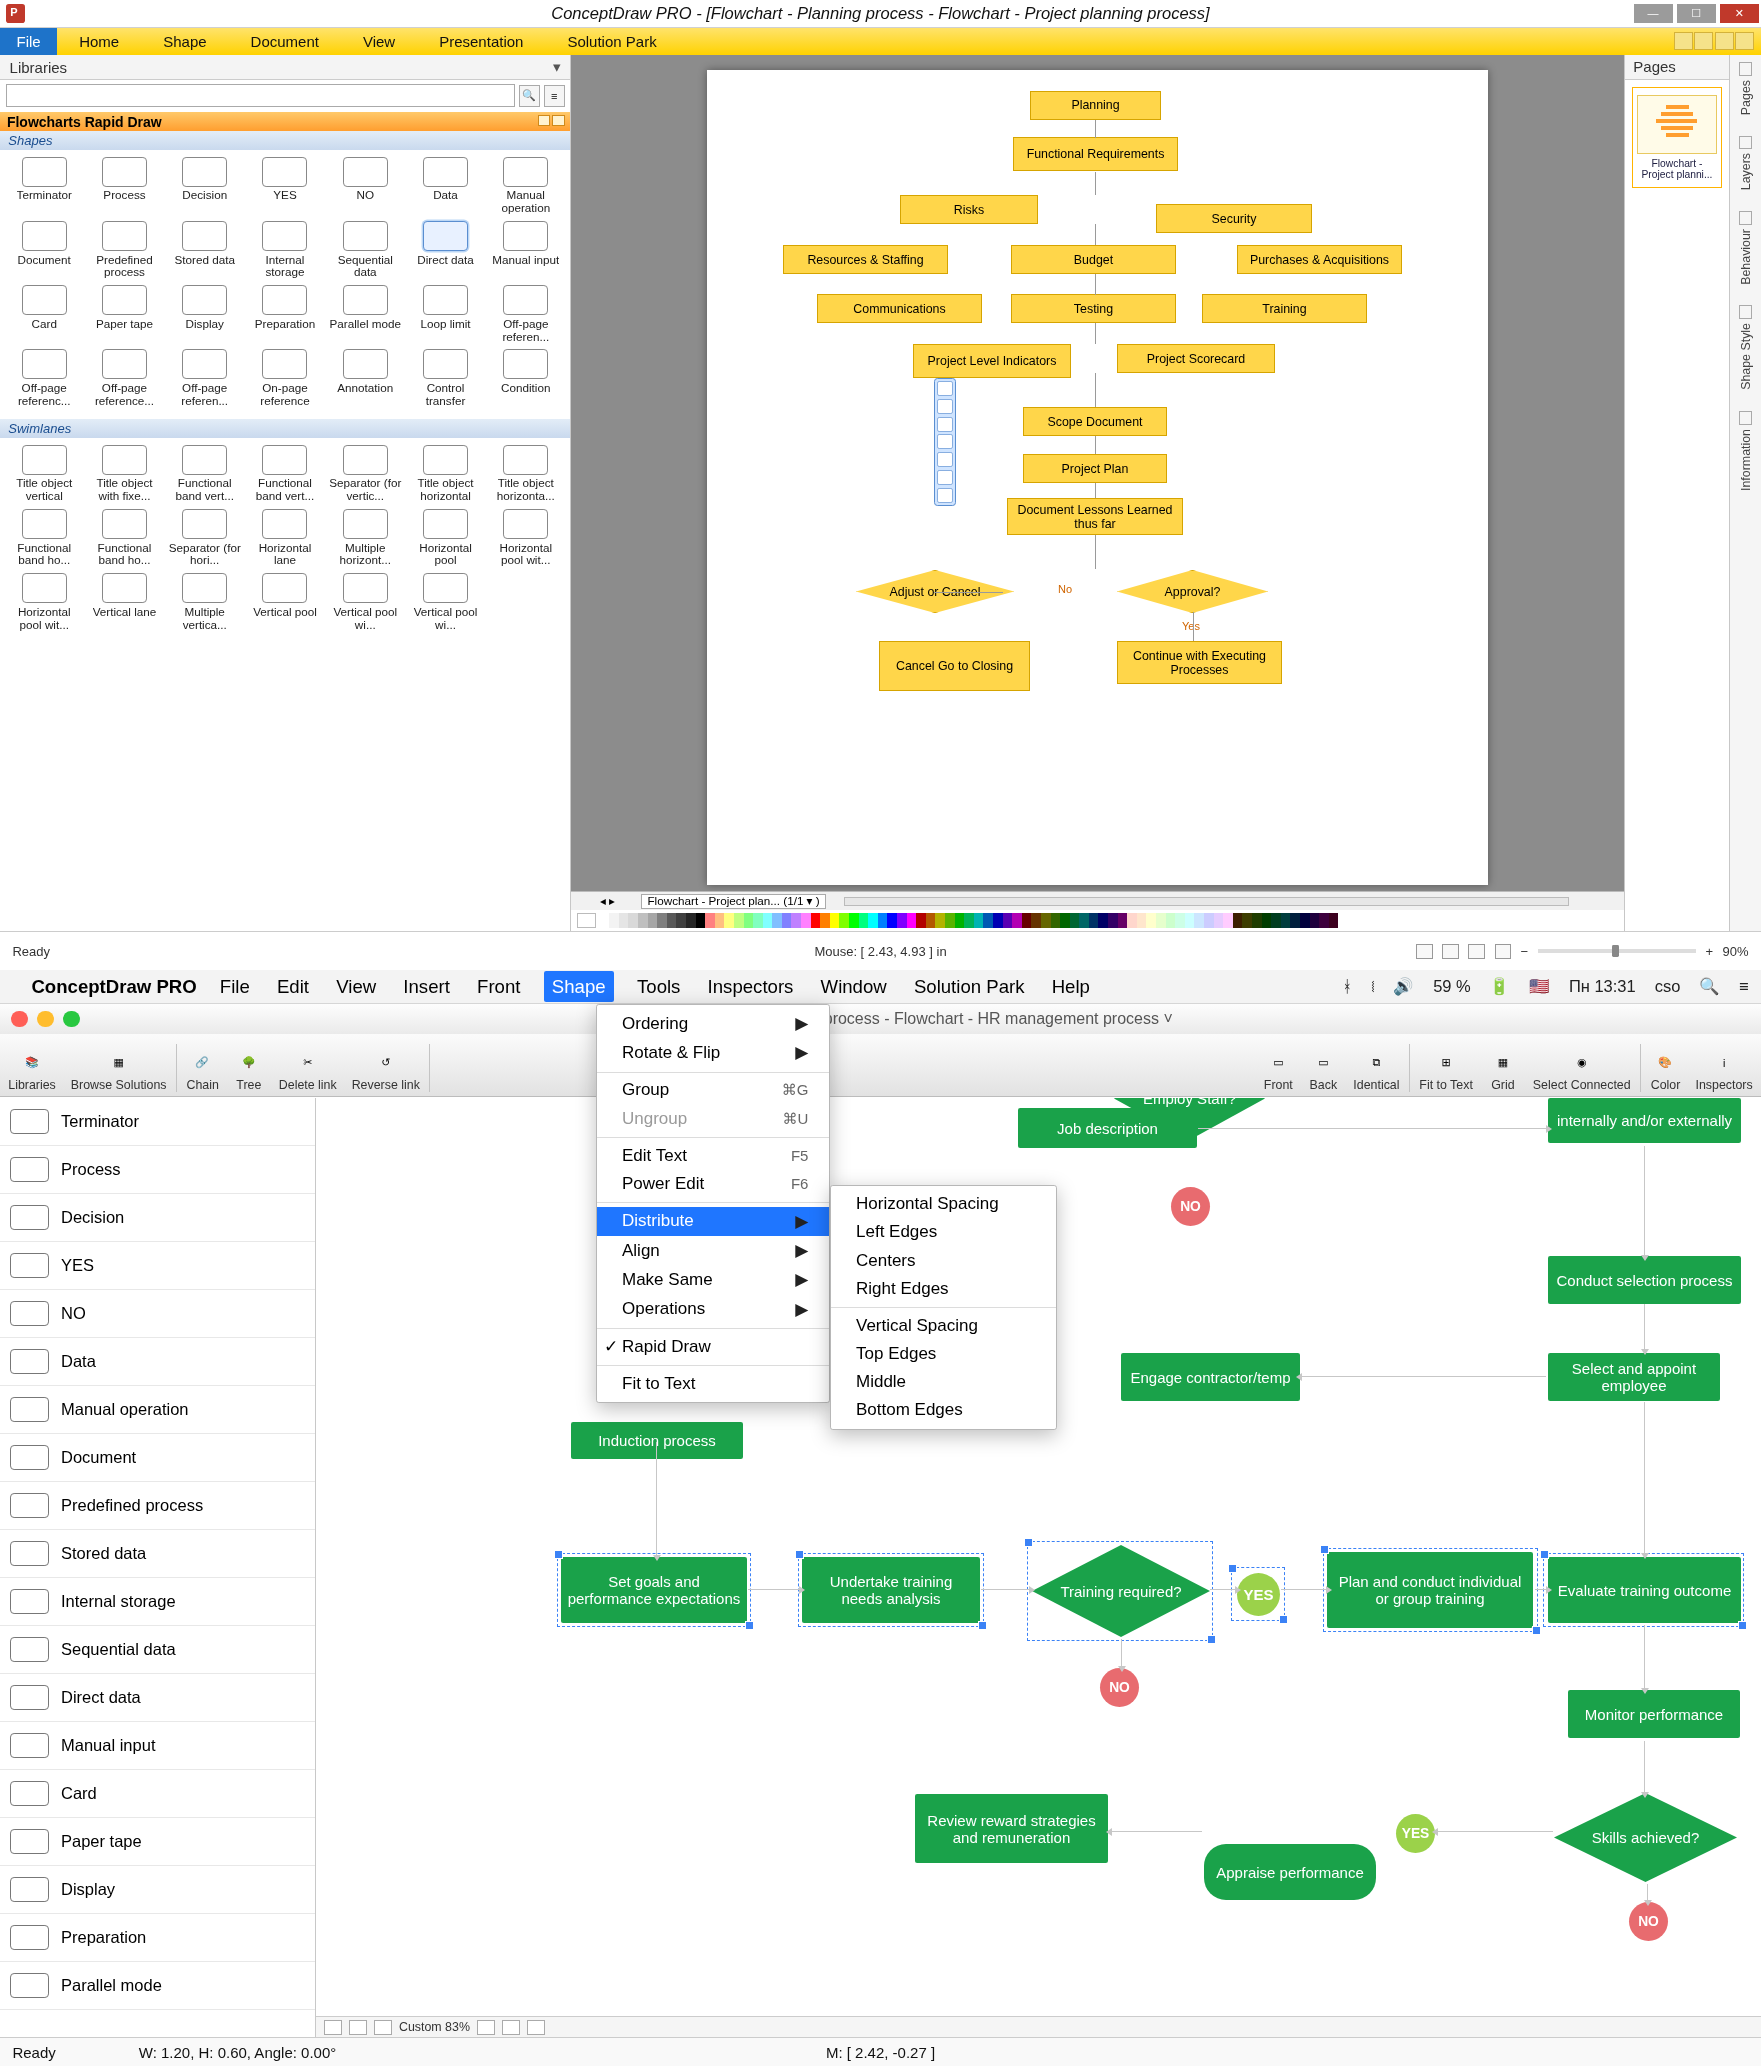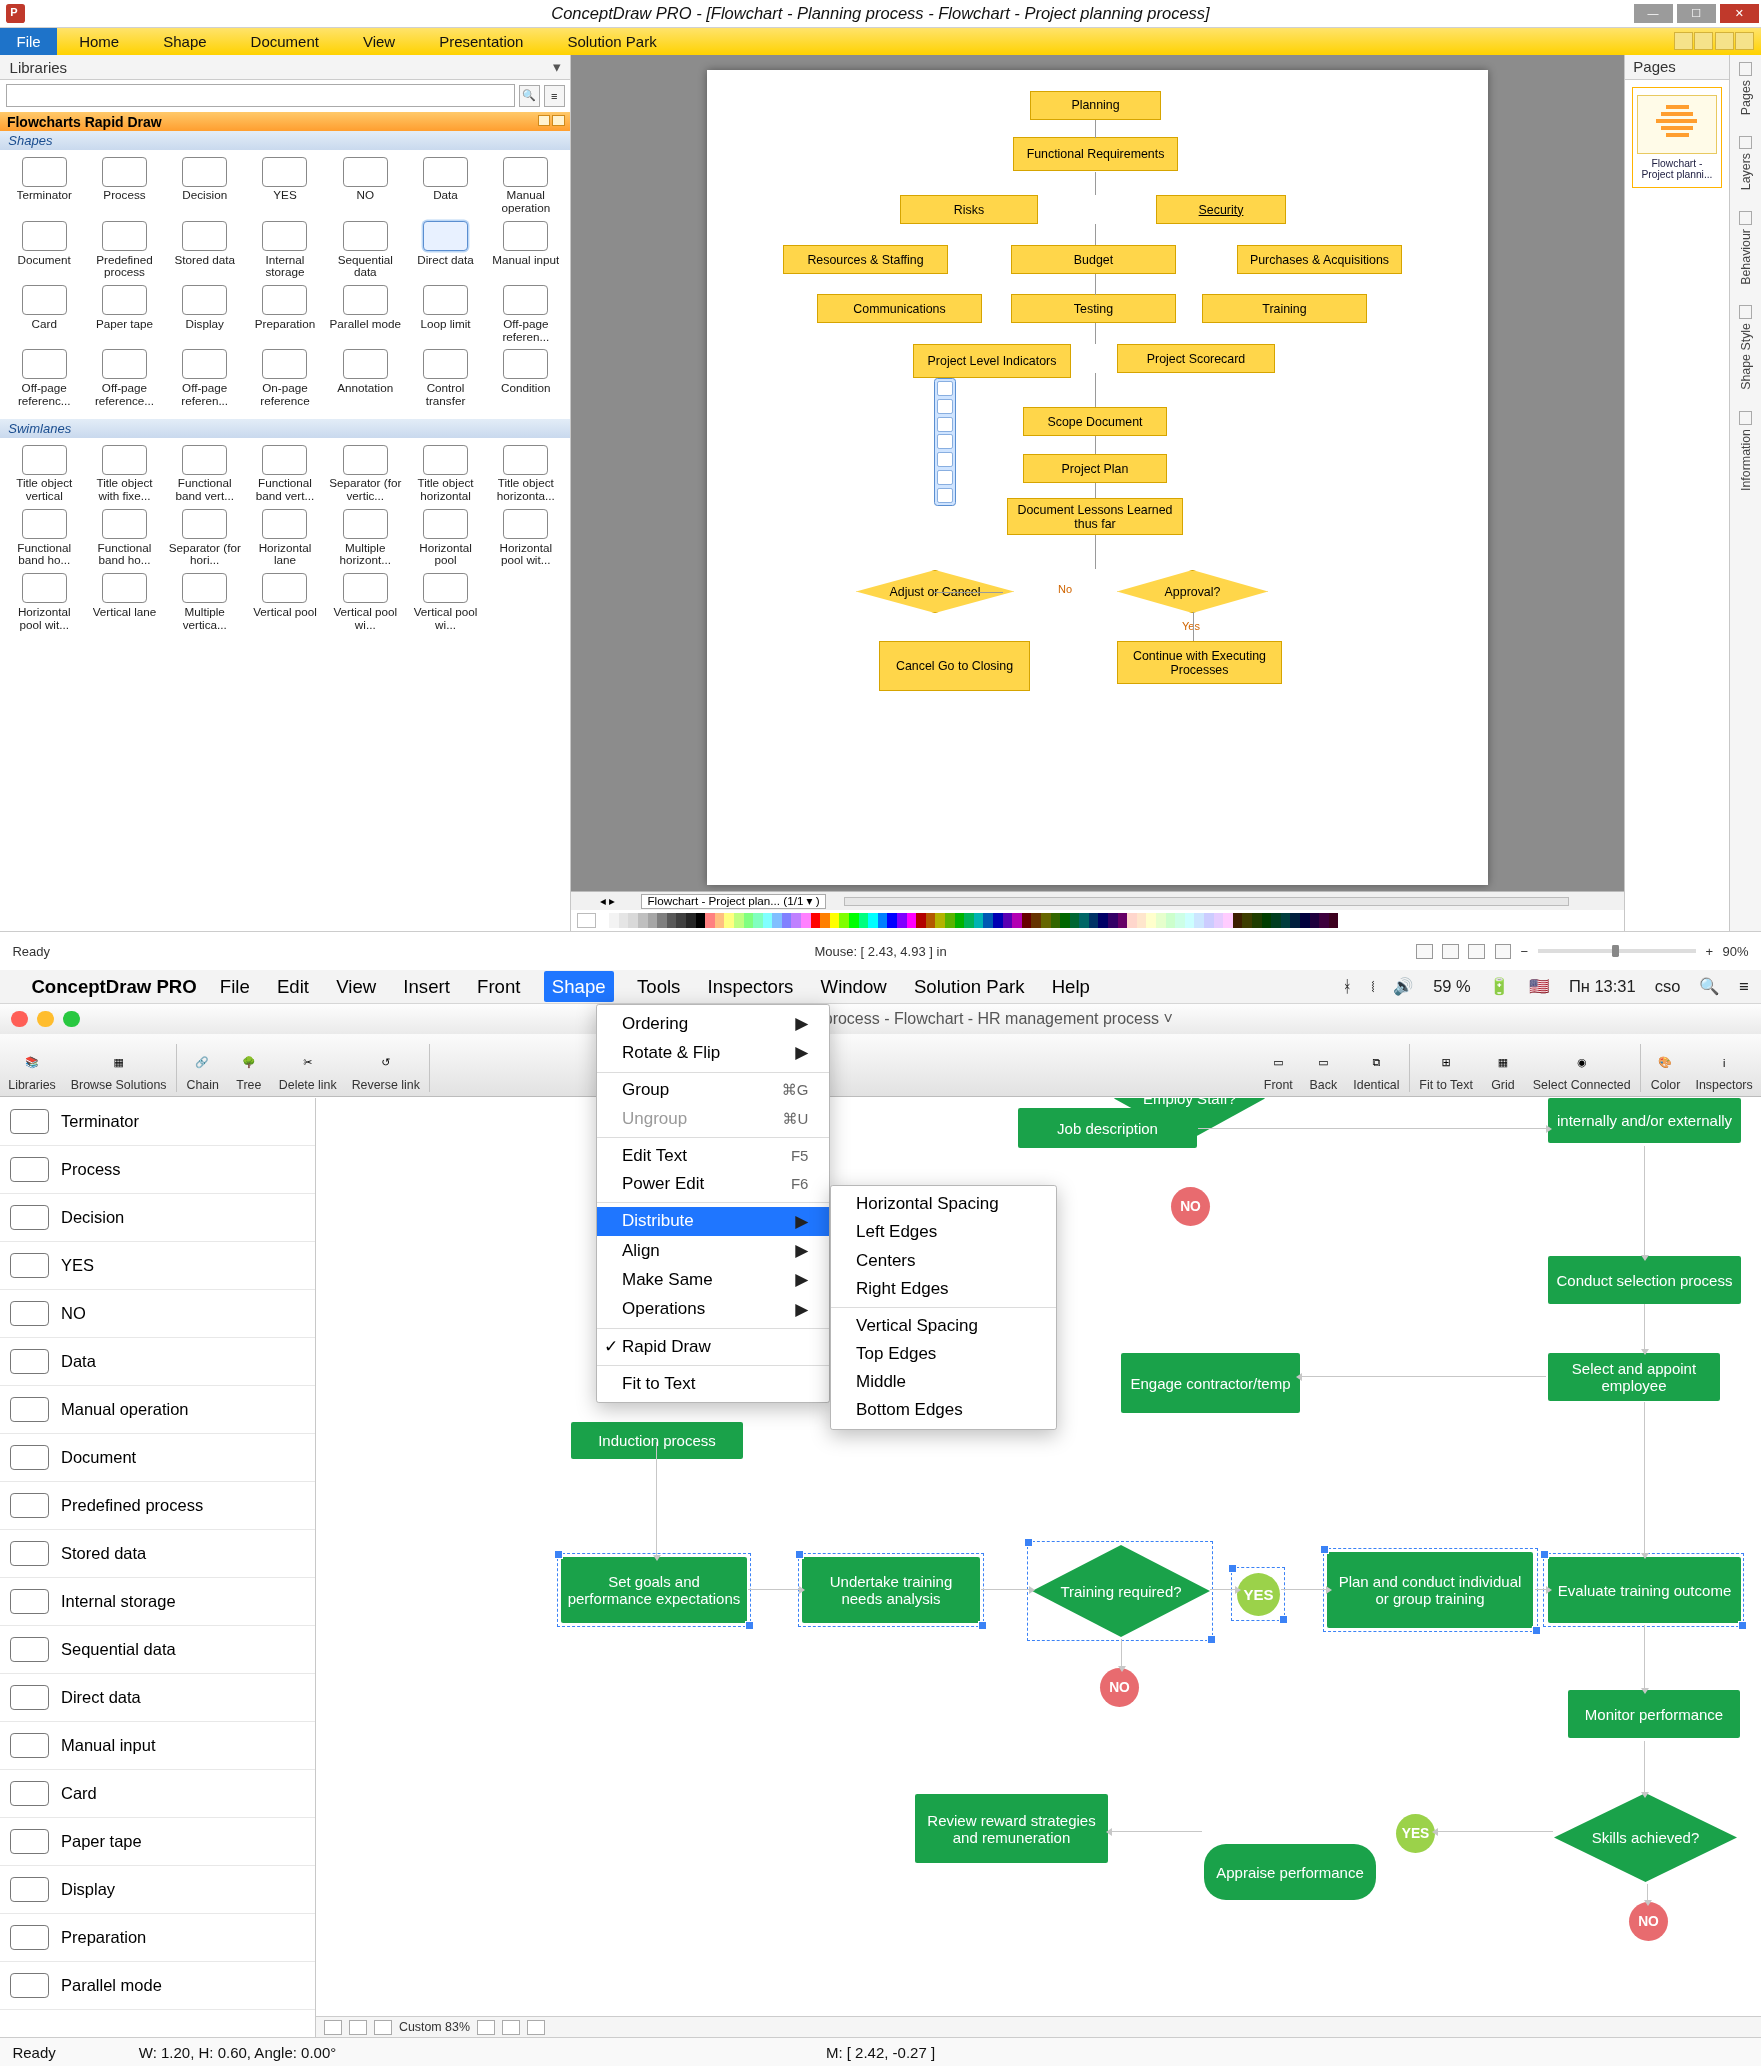--- a/index.html
+++ b/index.html
@@ -390,21 +390,21 @@
             <div class="label">Vertical pool wi...</div>
           </div>
         </div>
     </div>
 
     <div class="canvas-wrap">
       <div class="canvas-page" id="canvas-page">
           <div class="fc-box" style="left: 323px; top: 20.6px; width: 131px; height: 29px;">Planning</div>
           <div class="fc-box" style="left: 306px; top: 67px; width: 165px; height: 34px; text-align: right;">Functional Requirements</div>
           <div class="fc-box" style="left: 193px; top: 125px; width: 138px; height: 29px;">Risks</div>
-          <div class="fc-box" style="left: 449px; top: 125px; width: 130px; height: 29px; text-decoration: underline;">Security</div>
+          <div class="fc-box" style="left: 449px; top: 134px; width: 156px; height: 29px;">Security</div>
           <div class="fc-box" style="left: 76px; top: 175px; width: 165px; height: 29px;">Resources &amp; Staffing</div>
           <div class="fc-box" style="left: 304px; top: 175px; width: 165px; height: 29px;">Budget</div>
           <div class="fc-box" style="left: 530px; top: 175px; width: 165px; height: 29px;">Purchases &amp; Acquisitions</div>
           <div class="fc-box" style="left: 110px; top: 224px; width: 165px; height: 29px;">Communications</div>
           <div class="fc-box" style="left: 304px; top: 224px; width: 165px; height: 29px;">Testing</div>
           <div class="fc-box" style="left: 495px; top: 224px; width: 165px; height: 29px;">Training</div>
           <div class="fc-box" style="left: 206px; top: 274px; width: 158px; height: 34px;">Project Level Indicators</div>
           <div class="fc-box" style="left: 410px; top: 274px; width: 158px; height: 29px;">Project Scorecard</div>
           <div class="fc-box" style="left: 316px; top: 337px; width: 144px; height: 29px;">Scope Document</div>
           <div class="fc-box" style="left: 316px; top: 384px; width: 144px; height: 29px;">Project Plan</div>
@@ -762,21 +762,21 @@
         <div class="row">
           <div class="glyph"></div>
           <span>Parallel mode</span>
         </div>
       </div>
     <div class="mac-canvas" id="mac-canvas">
         <div class="gn-box gn-dia" style="left: 798px; top: -41px; width: 151px; height: 83px;">Employ Staff?</div>
         <div class="gn-box" style="left: 702px; top: 10.3px; width: 179px; height: 40px;">Job description</div>
         <div class="gn-box" style="left: 1232px; top: 0px; width: 193px; height: 45px;">internally and/or externally</div>
         <div class="gn-box" style="left: 1232px; top: 158px; width: 193px; height: 48px;">Conduct selection process</div>
-        <div class="gn-box" style="left: 805px; top: 255px; width: 179px; height: 60px;">Engage contractor/temp</div>
+        <div class="gn-box" style="left: 805px; top: 255px; width: 179px; height: 48px;">Engage contractor/temp</div>
         <div class="gn-box" style="left: 1232px; top: 255px; width: 172px; height: 48px;">Select and appoint employee</div>
         <div class="gn-box" style="left: 255px; top: 306px; width: 172px; height: 37px; margin-top: 18px;">Induction process</div>
         <div class="gn-box" style="left: 245px; top: 459px; width: 186px; height: 66px;">Set goals and performance expectations</div>
         <div class="sel-dots" style="left: 241px; top: 455px; width: 194px; height: 74px;"></div>
         <div class="gn-box" style="left: 486px; top: 459px; width: 178px; height: 66px;">Undertake training needs analysis</div>
         <div class="sel-dots" style="left: 482px; top: 455px; width: 186px; height: 74px;"></div>
         <div class="gn-box gn-dia" style="left: 716px; top: 447px; width: 178px; height: 92px;">Training required?</div>
         <div class="sel-dots" style="left: 711px; top: 443px; width: 186px; height: 100px;"></div>
         <div class="gn-box" style="left: 1011px; top: 454px; width: 206px; height: 76px;">Plan and conduct individual or group training</div>
         <div class="sel-dots" style="left: 1007px; top: 450px; width: 215px; height: 84px;"></div>

